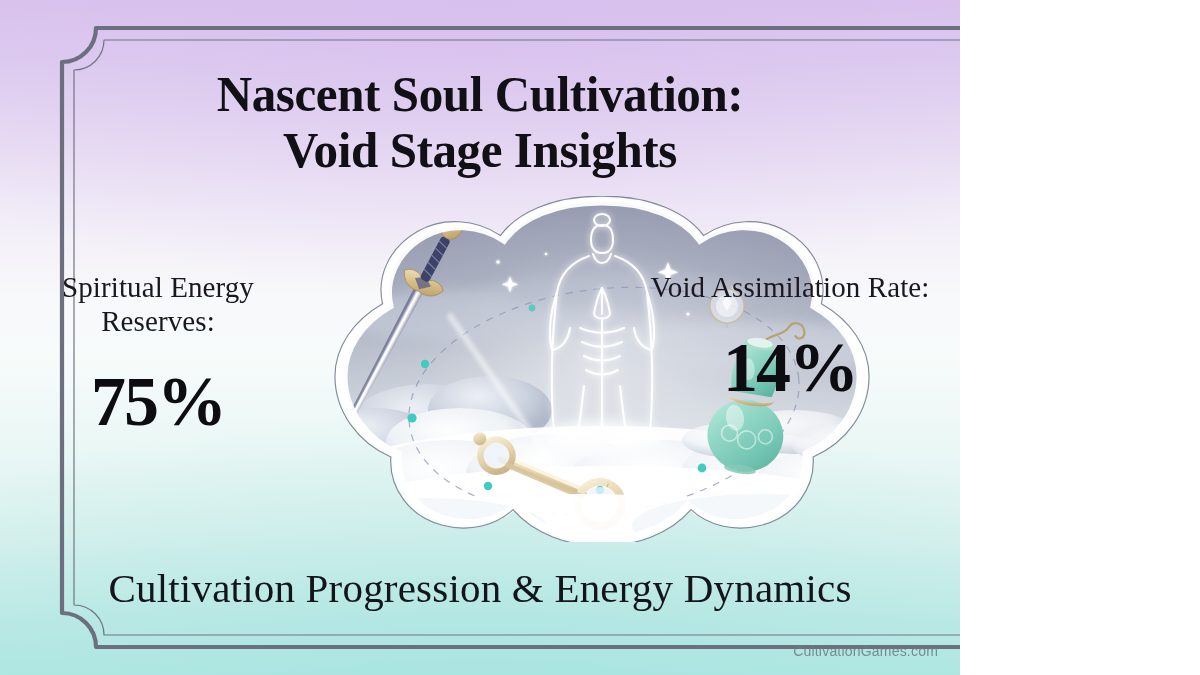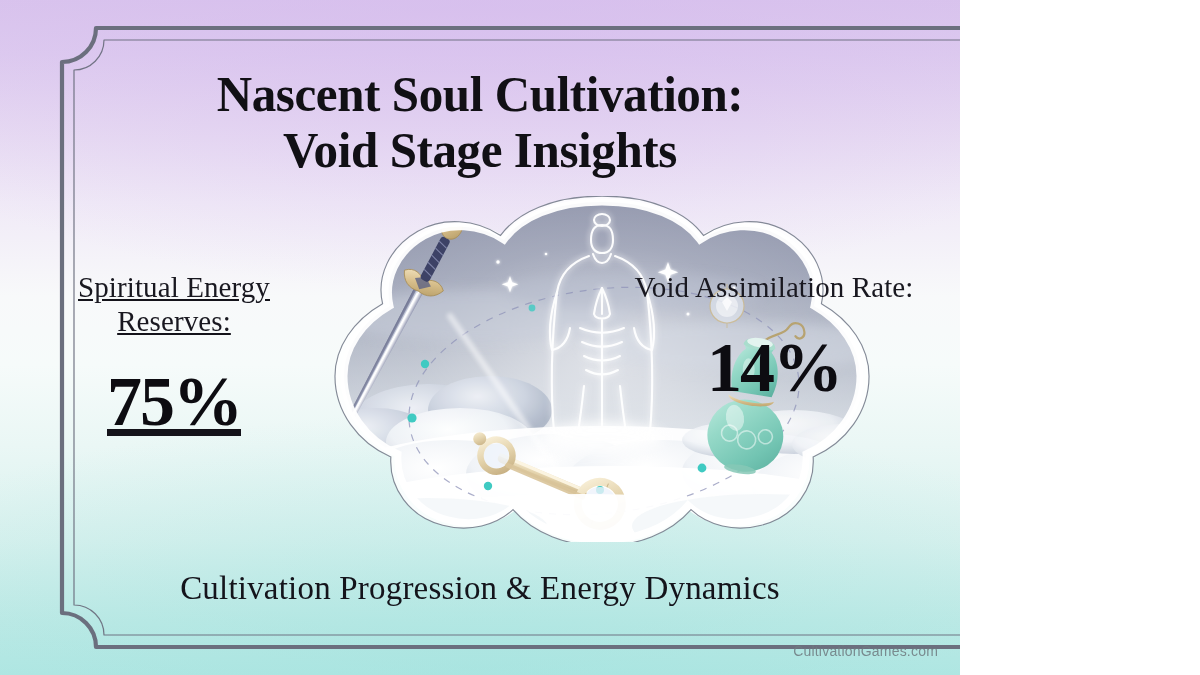--- a/index.html
+++ b/index.html
@@ -57,22 +57,22 @@
     text-rendering:optimizeLegibility;
     transform:scaleX(0.98);
   }
 
   
   .stat {
     position:absolute; top:270px; z-index:6;
     width:300px; text-align:center;
     color:#14131a;
   }
-  .stat-left  { left:24px;text-decoration:underline; }
-  .stat-right { right:36px; }
+  .stat-left  { left:8px; }
+  .stat-right { right:20px; }
   .stat-label {
     display:block;
     font-family:"Liberation Serif", serif;
     font-weight:400;
     font-size:29px;
     line-height:34px;
     letter-spacing:.1px;
     color:#191820;
   }
   .stat-value {
@@ -85,21 +85,21 @@
     letter-spacing:-2px;
     color:#0d0c11;
   }
 
   
   .caption {
     position:absolute; left:0; right:0; bottom:68px;
     text-align:center; z-index:6;
     font-family:"Liberation Serif", serif;
     font-weight:400;
-    font-size:33px;
+    font-size:41px;
     line-height:38px;
     color:#14141b;
     letter-spacing:.2px;
   }
 
   
   .watermark {
     position:absolute; right:22px; bottom:16px; z-index:8;
     font-family:"Liberation Sans", sans-serif;
     font-weight:400;

